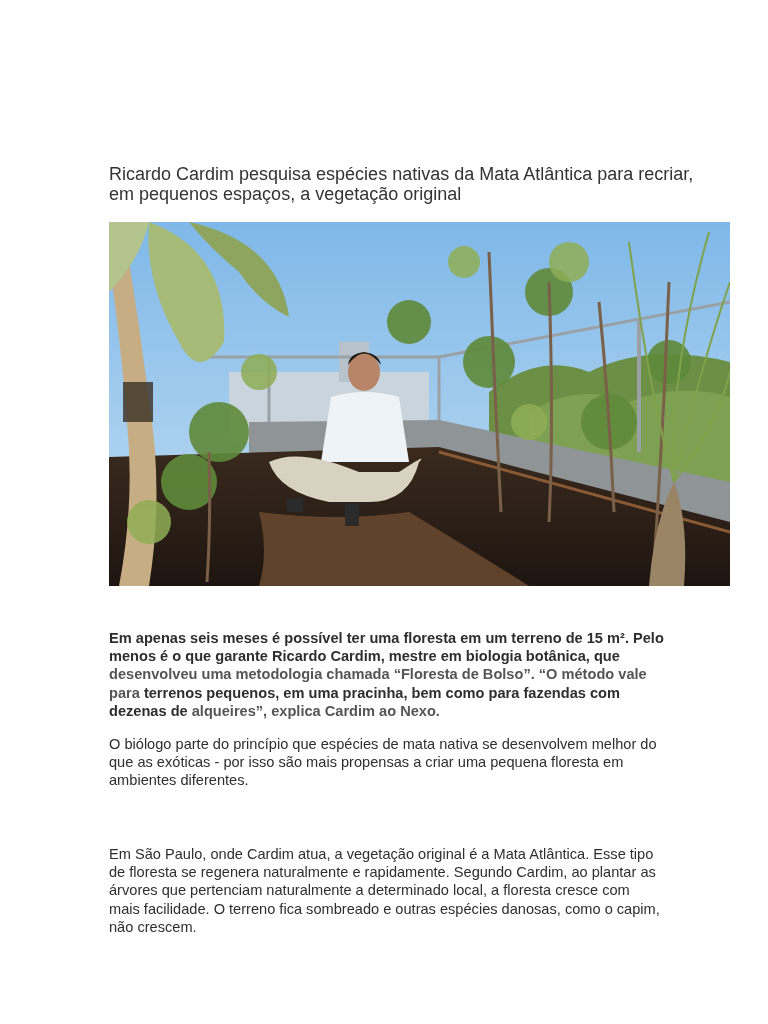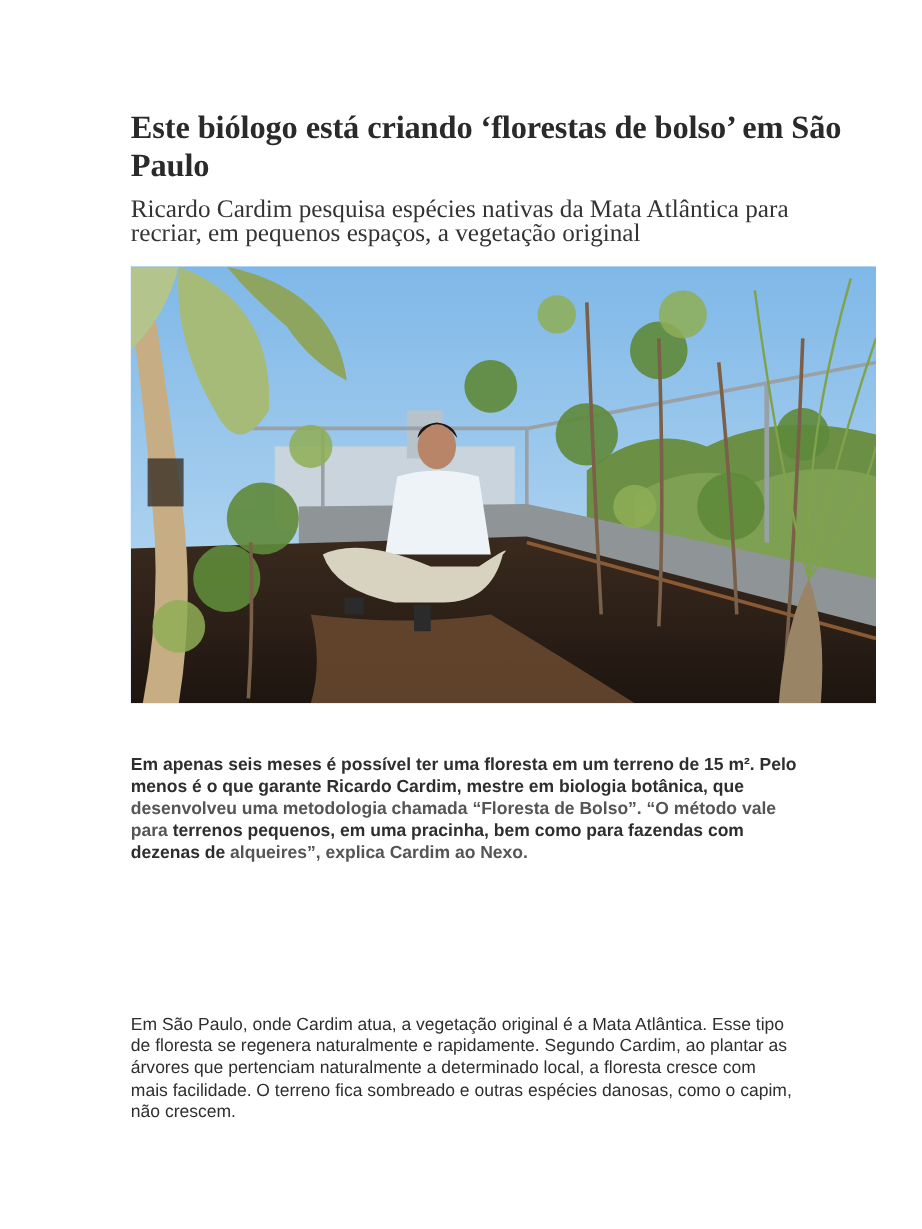--- a/index.html
+++ b/index.html
@@ -31,22 +31,22 @@
       line-height: 32px;
       color: #2a2a2a;
       letter-spacing: -0.1px;
     }
     .subhead {
       position: absolute;
       left: 109px;
       top: 164px;
       width: 600px;
       margin: 0;
-      font-family: Liberation Serif, serif;
-      font-size: 21px;
+      font-family: Liberation Sans, sans-serif;
+      font-size: 18px;
       line-height: 20px;
       color: #333333;
     }
     .photo {
       position: absolute;
       left: 109px;
       top: 222px;
       width: 621px;
       height: 364px;
       overflow: hidden;
@@ -76,21 +76,20 @@
     .p1 { top: 629px; font-weight: bold; }
     .p2 { top: 735px; }
     .p3 { top: 845px; }
     .light { color: #555555; }
   </style>
 </head>
 <body>
 
 <div class="page">
 
-  <h1 class="headline">Este biólogo está criando ‘florestas de bolso’ em São Paulo</h1>
 
   <p class="subhead">Ricardo Cardim pesquisa espécies nativas da Mata Atlântica para recriar, em pequenos espaços, a vegetação original</p>
 
   <div class="photo" title="Ricardo Cardim sentado no chão entre mudas de árvores em um terraço com grade, céu azul ao fundo">
     <svg width="621" height="364" viewBox="0 0 621 364" xmlns="http://www.w3.org/2000/svg">
       <defs>
         <linearGradient id="sky" x1="0" y1="0" x2="0" y2="1">
           <stop offset="0" stop-color="#7fb8e8"></stop>
           <stop offset="1" stop-color="#c3def2"></stop>
         </linearGradient>
@@ -168,16 +167,17 @@
         <path d="M565 260 Q590 150 621 60"></path>
         <path d="M565 260 Q540 170 520 20"></path>
         <path d="M565 260 Q610 200 621 150"></path>
       </g>
     </svg>
   </div>
 
 
   <p class="body-text p1"><span>Em apenas seis meses é possível ter uma floresta em um terreno de 15 m². Pelo menos é o que garante Ricardo Cardim, mestre em biologia botânica, que </span><span class="light">desenvolveu uma metodologia chamada “Floresta de Bolso”.  “O método vale para </span><span>terrenos pequenos, em uma pracinha, bem como para fazendas com dezenas de </span><span class="light">alqueires”, explica Cardim ao Nexo.</span></p>
 
+  <p class="body-text p2">O biólogo parte do princípio que espécies de mata nativa se desenvolvem melhor do que as exóticas - por isso são mais propensas a criar uma pequena floresta em ambientes diferentes.</p>
 
   <p class="body-text p3">Em São Paulo, onde Cardim atua, a vegetação original é a Mata Atlântica. Esse tipo de floresta se regenera naturalmente e rapidamente. Segundo Cardim, ao plantar as árvores que pertenciam naturalmente a determinado local, a floresta cresce com mais facilidade. O terreno fica sombreado e outras espécies danosas, como o capim, não crescem.</p>
 
 </div>
 
 </body></html>

